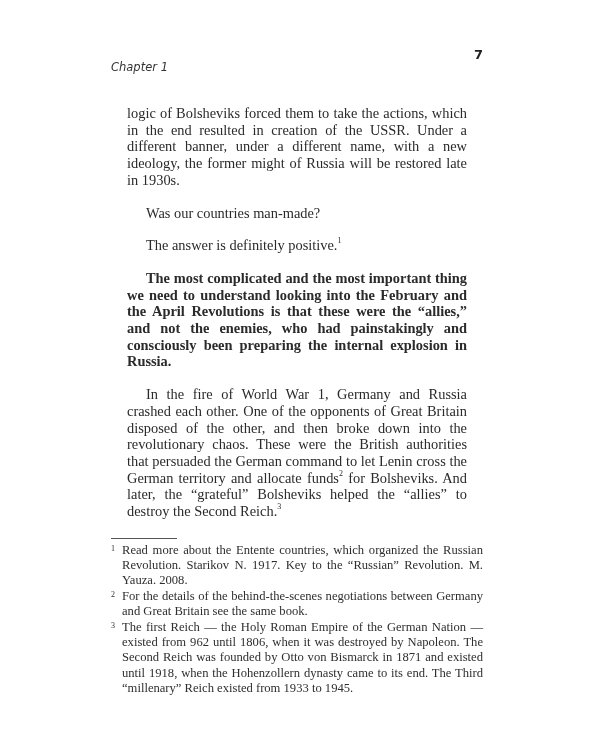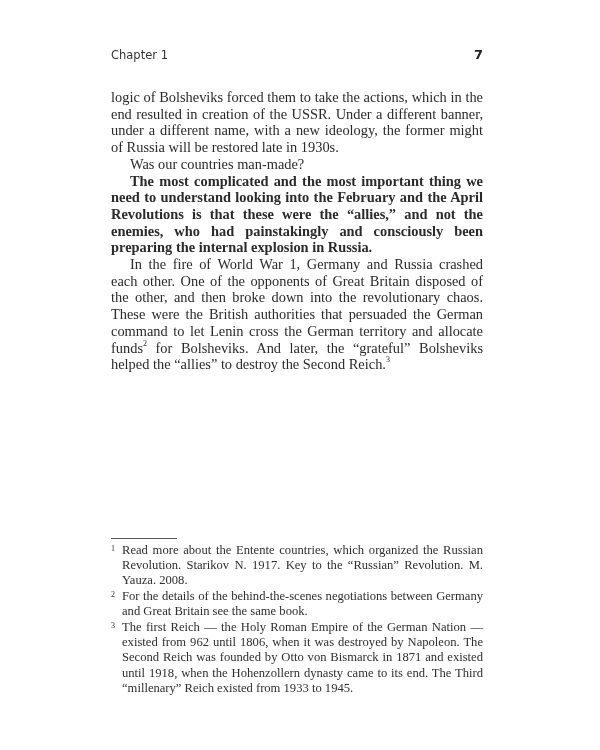--- a/index.html
+++ b/index.html
@@ -10,34 +10,34 @@
     overflow: hidden;
     color: #2b2b2b;
   }
   .page { position: absolute; left: 0; top: 0; width: 600px; height: 750px; }
   .running-head {
     position: absolute; left: 111px; top: 48px; width: 372px; height: 18px;
     font-family: "DejaVu Sans", sans-serif;
     font-size: 11.5px;
     color: #333;
   }
-  .running-head .chapter { position: absolute; left: 0; top: 0; }
+  .running-head .chapter { position: absolute; left: 0; top: 12px; font-style: italic; }
   .running-head .folio {
     position: absolute; right: 0; top: -1px;
     font-weight: bold; font-size: 13px; color: #222;
   }
   .body-text {
     position: absolute; left: 111px; top: 89px; width: 372px;
     font-family: "Liberation Serif", serif;
     font-size: 14.4px;
     line-height: 16.7px;
     text-align: justify;
     color: #2a2a2a;
   }
-  .body-text p { margin: 0; text-indent: 19px; }
+  .body-text p { margin: 16px; text-indent: 19px; }
   .body-text p.noindent { text-indent: 0; }
   .body-text p.bold { font-weight: bold; }
   sup.fn {
     font-size: 8px; line-height: 0; vertical-align: super;
     position: relative; top: -1px;
   }
   .fn-rule {
     position: absolute; left: 111px; top: 538px; width: 66px; height: 0;
     border-top: 1px solid #555;
   }
@@ -64,20 +64,23 @@
     <span class="folio">7</span>
   </div>
 
   <div class="body-text">
     <p class="noindent">
       <span>logic of Bolsheviks forced them to take the actions, which in the end resulted in creation of the USSR. Under a different banner, under a different name, with a new ideology, the former might of Russia will be restored late in 1930s.</span>
     </p>
     <p>
       <span>Was our countries man-made?</span>
     </p>
+    <p>
+      <span>The answer is definitely positive.</span><sup class="fn">1</sup>
+    </p>
     <p class="bold">
       <span>The most complicated and the most important thing we need to understand looking into the February and the April Revolutions is that these were the “allies,” and not the enemies, who had painstakingly and consciously been preparing the internal explosion in Russia.</span>
     </p>
     <p>
       <span>In the fire of World War 1, Germany and Russia crashed each other. One of the opponents of Great Britain disposed of the other, and then broke down into the revolutionary chaos. These were the British authorities that persuaded the German command to let Lenin cross the German territory and allocate funds</span><sup class="fn">2</sup><span> for Bolsheviks. And later, the “grateful” Bolsheviks helped the “allies” to destroy the Second Reich.</span><sup class="fn">3</sup>
     </p>
   </div>
 
   <div class="fn-rule"></div>
 

